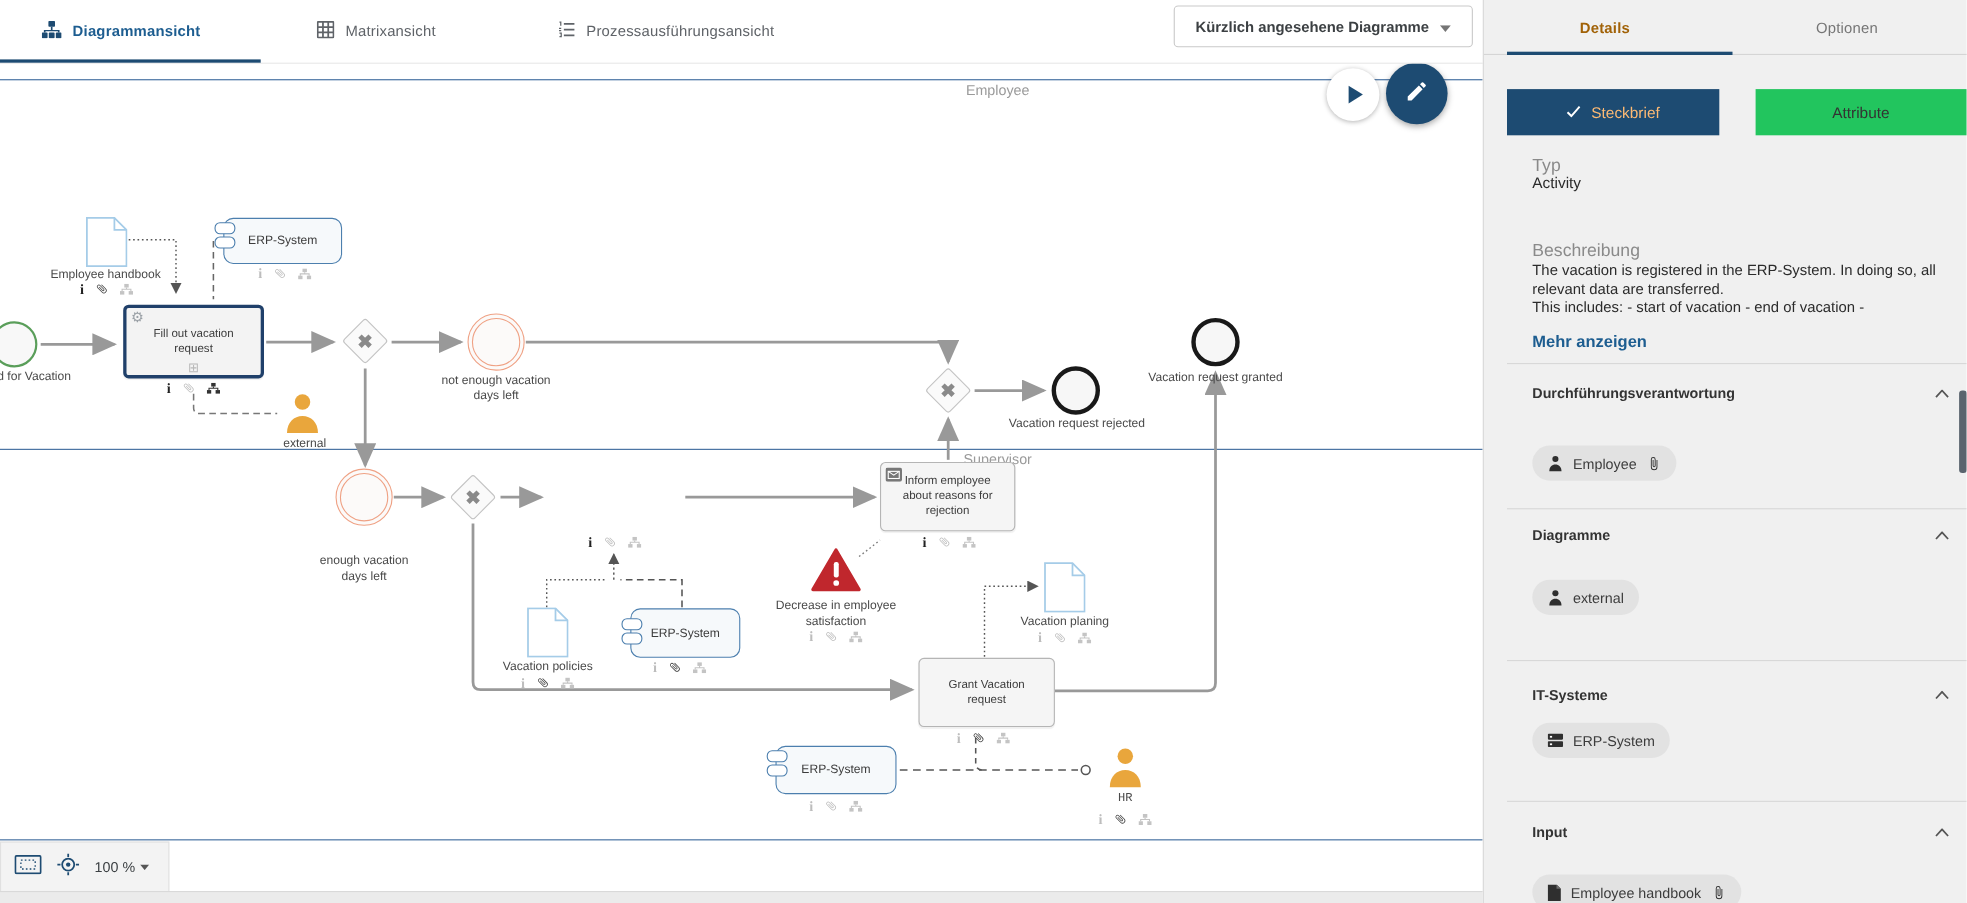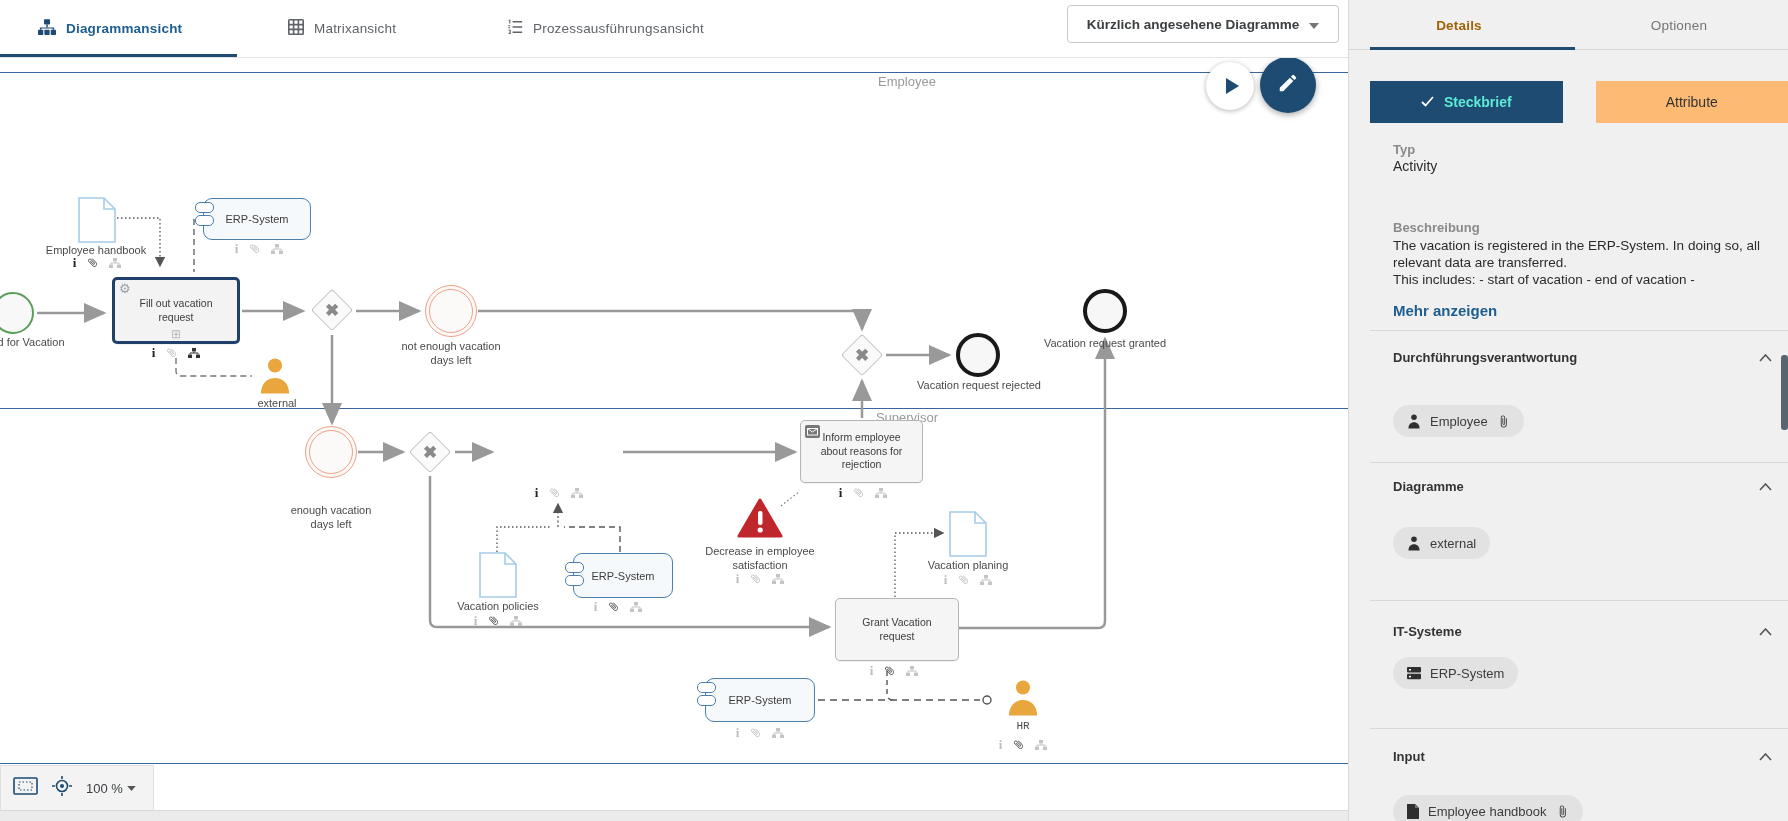--- a/index.html
+++ b/index.html
@@ -58,23 +58,23 @@
   .graystrip { position:absolute; left:0; top:752px; width:1348px; height:11px; background:#ebebeb; border-top:1px solid #d9d9d9; }
 
   
   .panel { position:absolute; left:1348px; top:0; width:440px; height:821px; background:#f0f0f0; border-left:1px solid #d9d9d9; }
   .ptabs { position:absolute; left:0; top:0; width:440px; height:50px; border-bottom:1px solid #d5d5d5; }
   .ptab { position:absolute; top:0; width:220px; height:50px; display:flex; align-items:center; justify-content:center; font-size:13.5px; letter-spacing:.2px; color:#757575; cursor:pointer; }
   .ptab.active { color:#a16207; font-weight:bold; }
   .pindicator { position:absolute; left:21px; top:47px; width:205px; height:3px; background:#1d4b72; }
   .seg { position:absolute; left:21px; top:81px; right:0; height:42px; display:flex; }
   .seg .cell { flex:1; display:flex; align-items:center; justify-content:center; gap:10px; font-size:14px; cursor:pointer; }
-  .seg .cell.on { background:#1d4b72; color:#5eead4;font-weight:bold; }
-  .seg .cell.off { background:#fdba74; color:#333;margin-left:33px; }
-  .flabel { position:absolute; left:44px; font-size:13px; color:#8a8a8a;font-weight:bold; }
+  .seg .cell.on { background:#1d4b72; color:#fdba74; }
+  .seg .cell.off { background:#22c55e; color:#333;margin-left:33px; }
+  .flabel { position:absolute; left:44px; font-size:16px; color:#8a8a8a; }
   .fvalue { position:absolute; left:44px; font-size:14px; color:#2b2b2b; }
   .desc { position:absolute; left:44px; width:378px; font-size:13.5px; color:#2b2b2b; line-height:1.28; }
   .mehr { position:absolute; left:44px; font-size:15px; font-weight:bold; color:#1d5d90; cursor:pointer; }
   .pdivider { position:absolute; left:21px; right:0; height:0; border-top:1px solid #d8d8d8; }
   .sechead { position:absolute; left:44px; right:16px; display:flex; align-items:center; justify-content:space-between; font-size:13px; font-weight:bold; color:#333; }
   .chev { color:#555; display:inline-flex; cursor:pointer; }
   .chip { position:absolute; left:44px; height:32px; background:#e2e2e2; border-radius:16px; display:inline-flex; align-items:center; gap:9px; padding:0 14px; font-size:13px; color:#3c3c3c; cursor:pointer; }
   .chip svg { flex:none; }
   .pscroll { position:absolute; right:0; top:355px; width:7px; height:75px; background:#5a646e; border-radius:3px; }
 </style>

